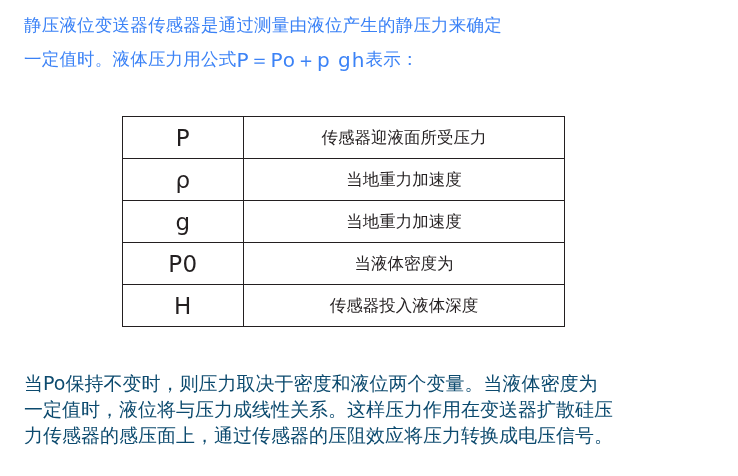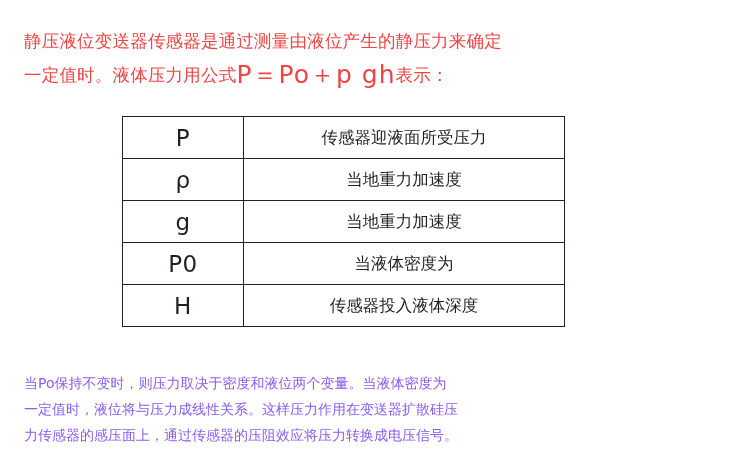--- a/index.html
+++ b/index.html
@@ -18,32 +18,32 @@
     position: relative;
     width: 738px;
     height: 476px;
     box-sizing: border-box;
   }
 
   
   .intro {
     position: absolute;
     left: 24px;
-    top: 24px;
+    top: 8px;
     width: 700px;
     font-size: 17.5px;
     line-height: 34px;
     letter-spacing: 0.2px;
-    color: #ef4444;
+    color: #3b82f6;
   }
   .intro .line {
     white-space: nowrap;
   }
   .formula {
-    font-size: 25px;
+    font-size: 20px;
     letter-spacing: 1px;
     vertical-align: -2px;
     font-family: "DejaVu Sans", "Liberation Sans", sans-serif;
   }
 
   
   .table-wrap {
     position: absolute;
     left: 122px;
     top: 116px;
@@ -74,23 +74,23 @@
     font-size: 16.5px;
     color: #231f20;
   }
 
   
   .closing {
     position: absolute;
     left: 24px;
     top: 370px;
     width: 700px;
-    font-size: 14px;
+    font-size: 19px;
     line-height: 26px;
-    color: #8b5cf6;
+    color: #0c4a6e;
   }
   .closing .line {
     white-space: nowrap;
   }
 </style>
 </head>
 <body>
 
 <div class="page">
 

